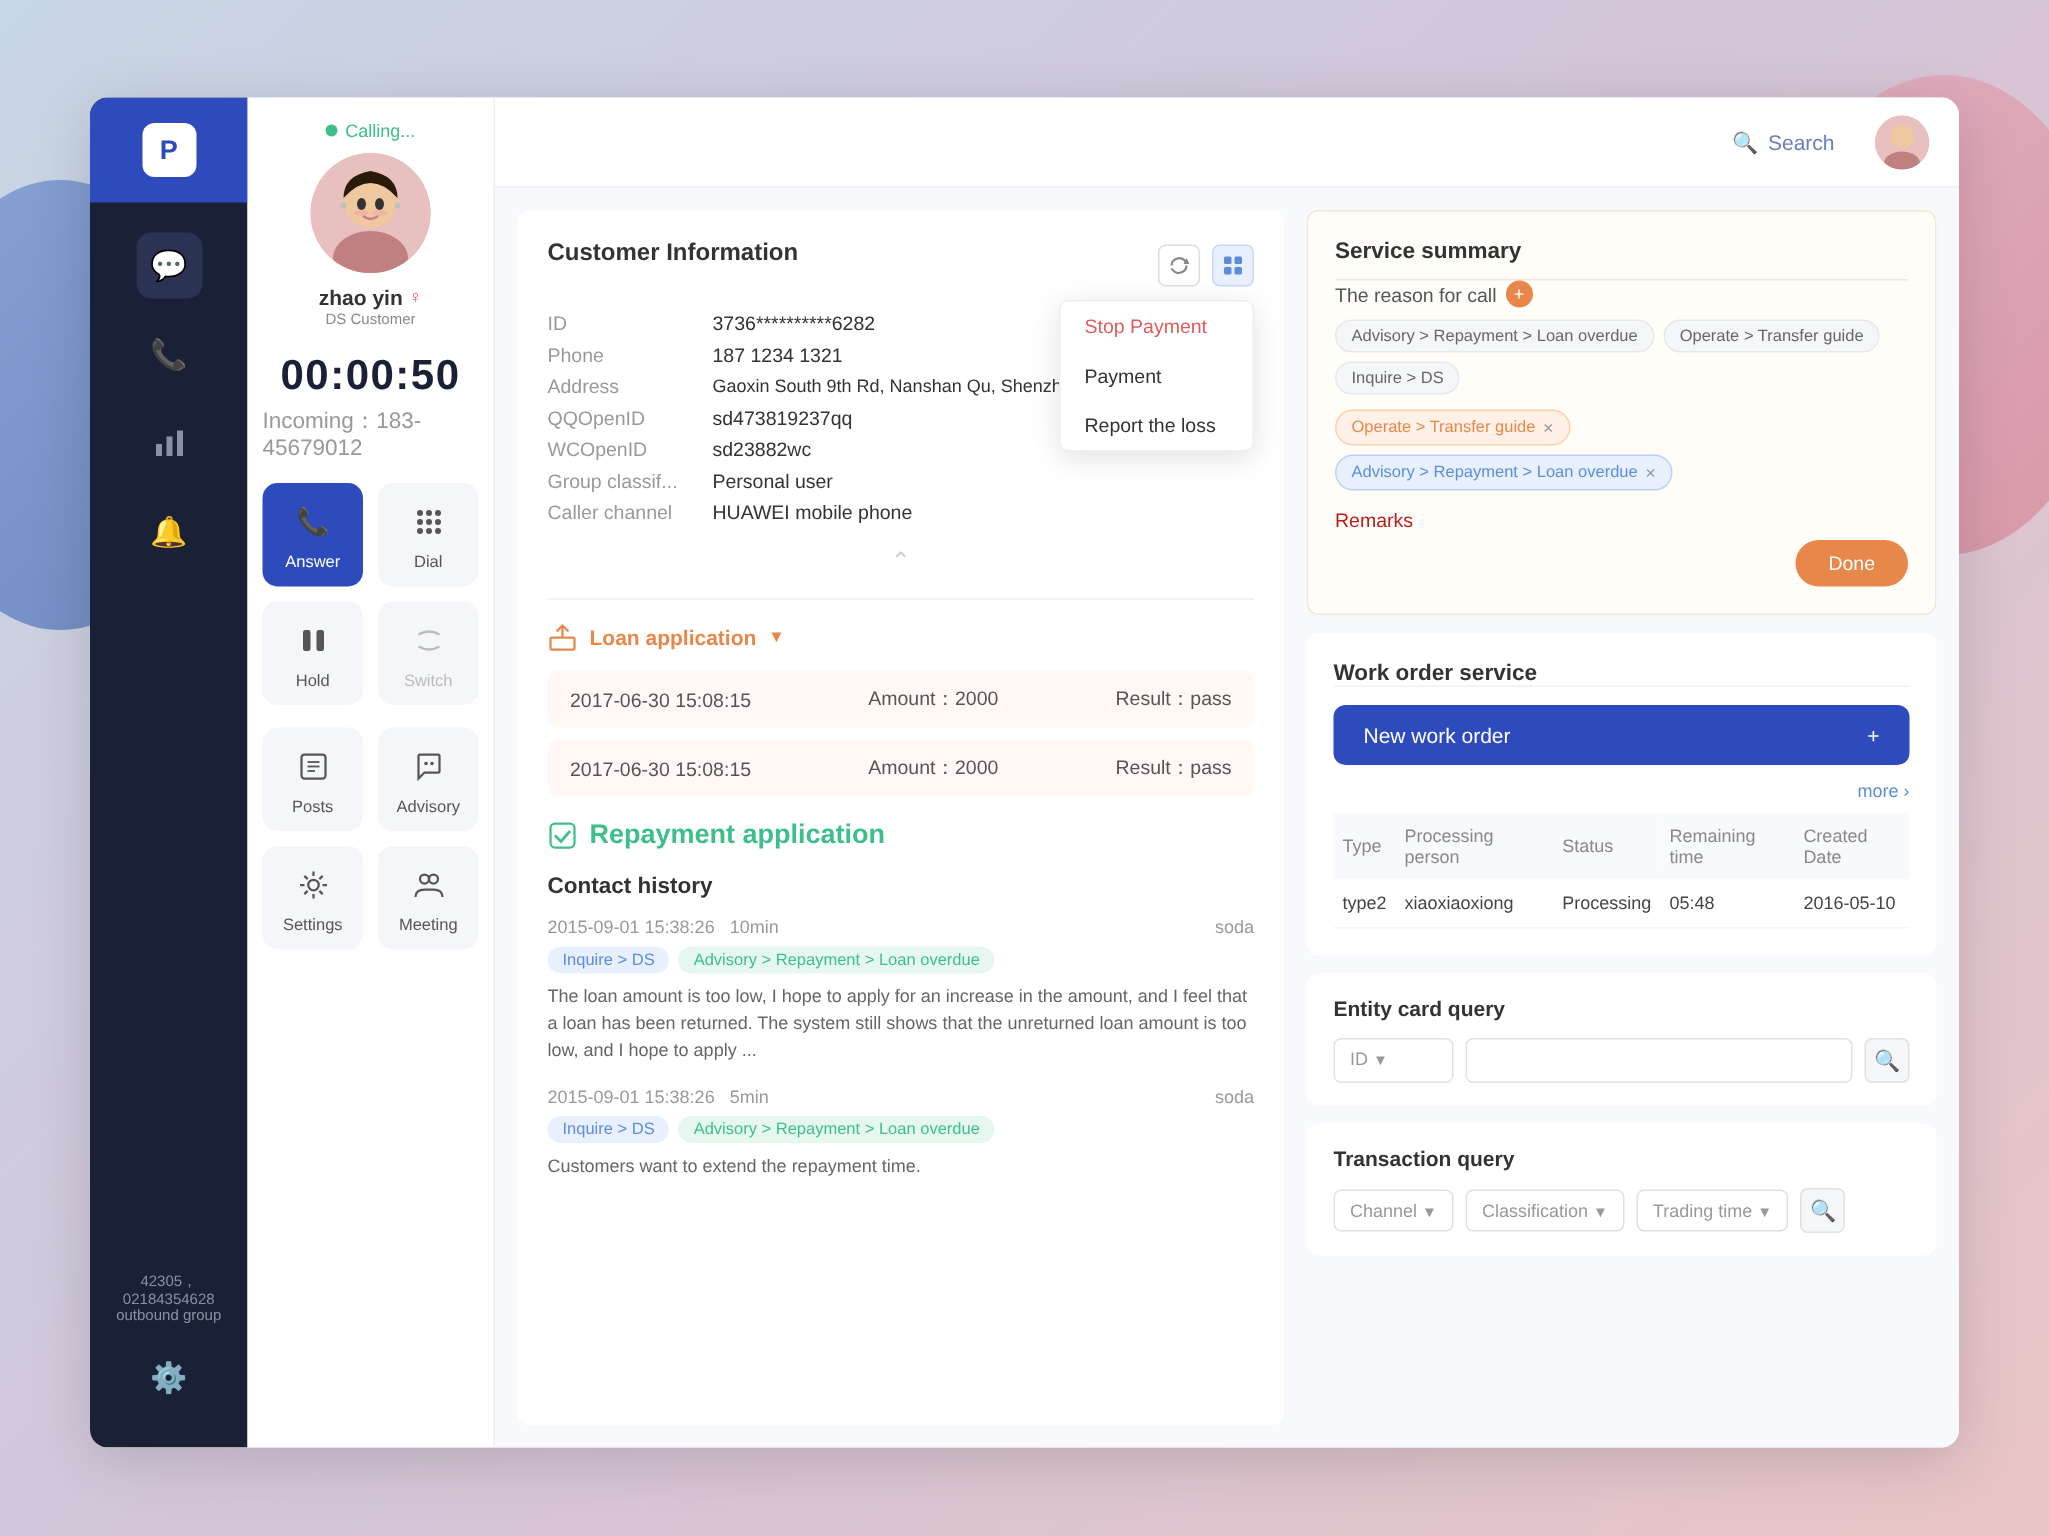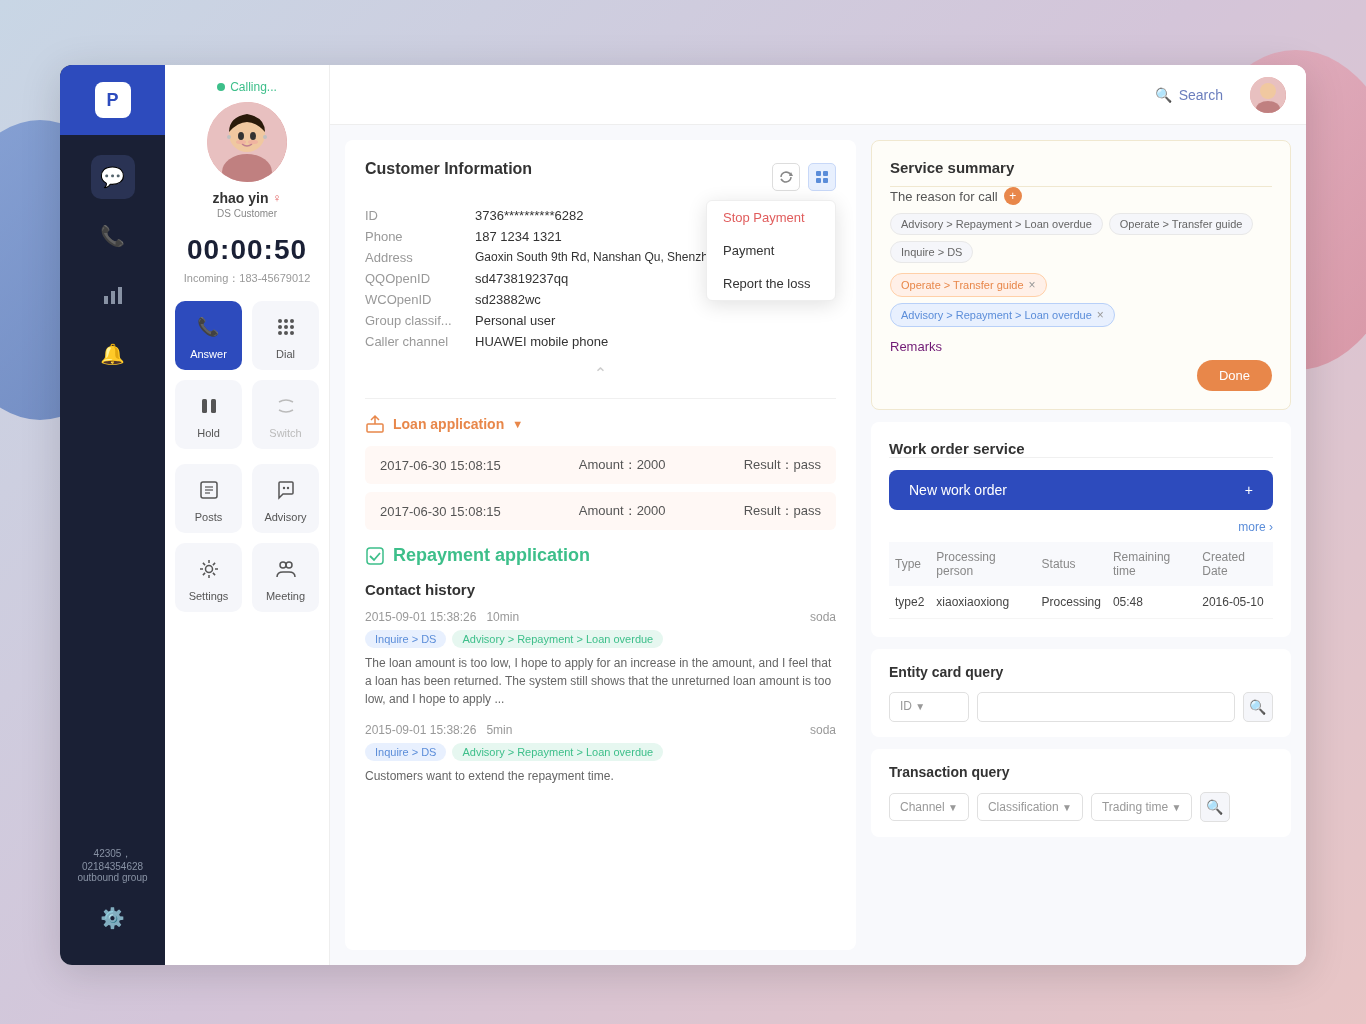--- a/index.html
+++ b/index.html
@@ -183,24 +183,23 @@
     }
 
     .call-timer {
       font-size: 28px;
       font-weight: 700;
       color: #1a2035;
       margin: 15px 0 5px;
       letter-spacing: 1px;
     }
     .call-incoming {
-      font-size: 11px;
+      font-size: 15px;
       color: #999;
       margin-bottom: 15px;
-      text-align: right;
     }
 
     .call-actions {
       display: grid;
       grid-template-columns: 1fr 1fr;
       gap: 10px;
       width: 100%;
       margin-bottom: 15px;
     }
 
@@ -563,21 +562,21 @@
       border: 1px solid #b8d0f8;
     }
     .tag-close {
       cursor: pointer;
       font-size: 12px;
       color: #999;
     }
 
     .remarks-label {
       font-size: 13px;
-      color: #701a75;
+      color: #b91c1c;
       margin-bottom: 6px;
     }
 
     .done-btn {
       background: #e8874a;
       color: #fff;
       border: none;
       padding: 8px 22px;
       border-radius: 18px;
       cursor: pointer;

